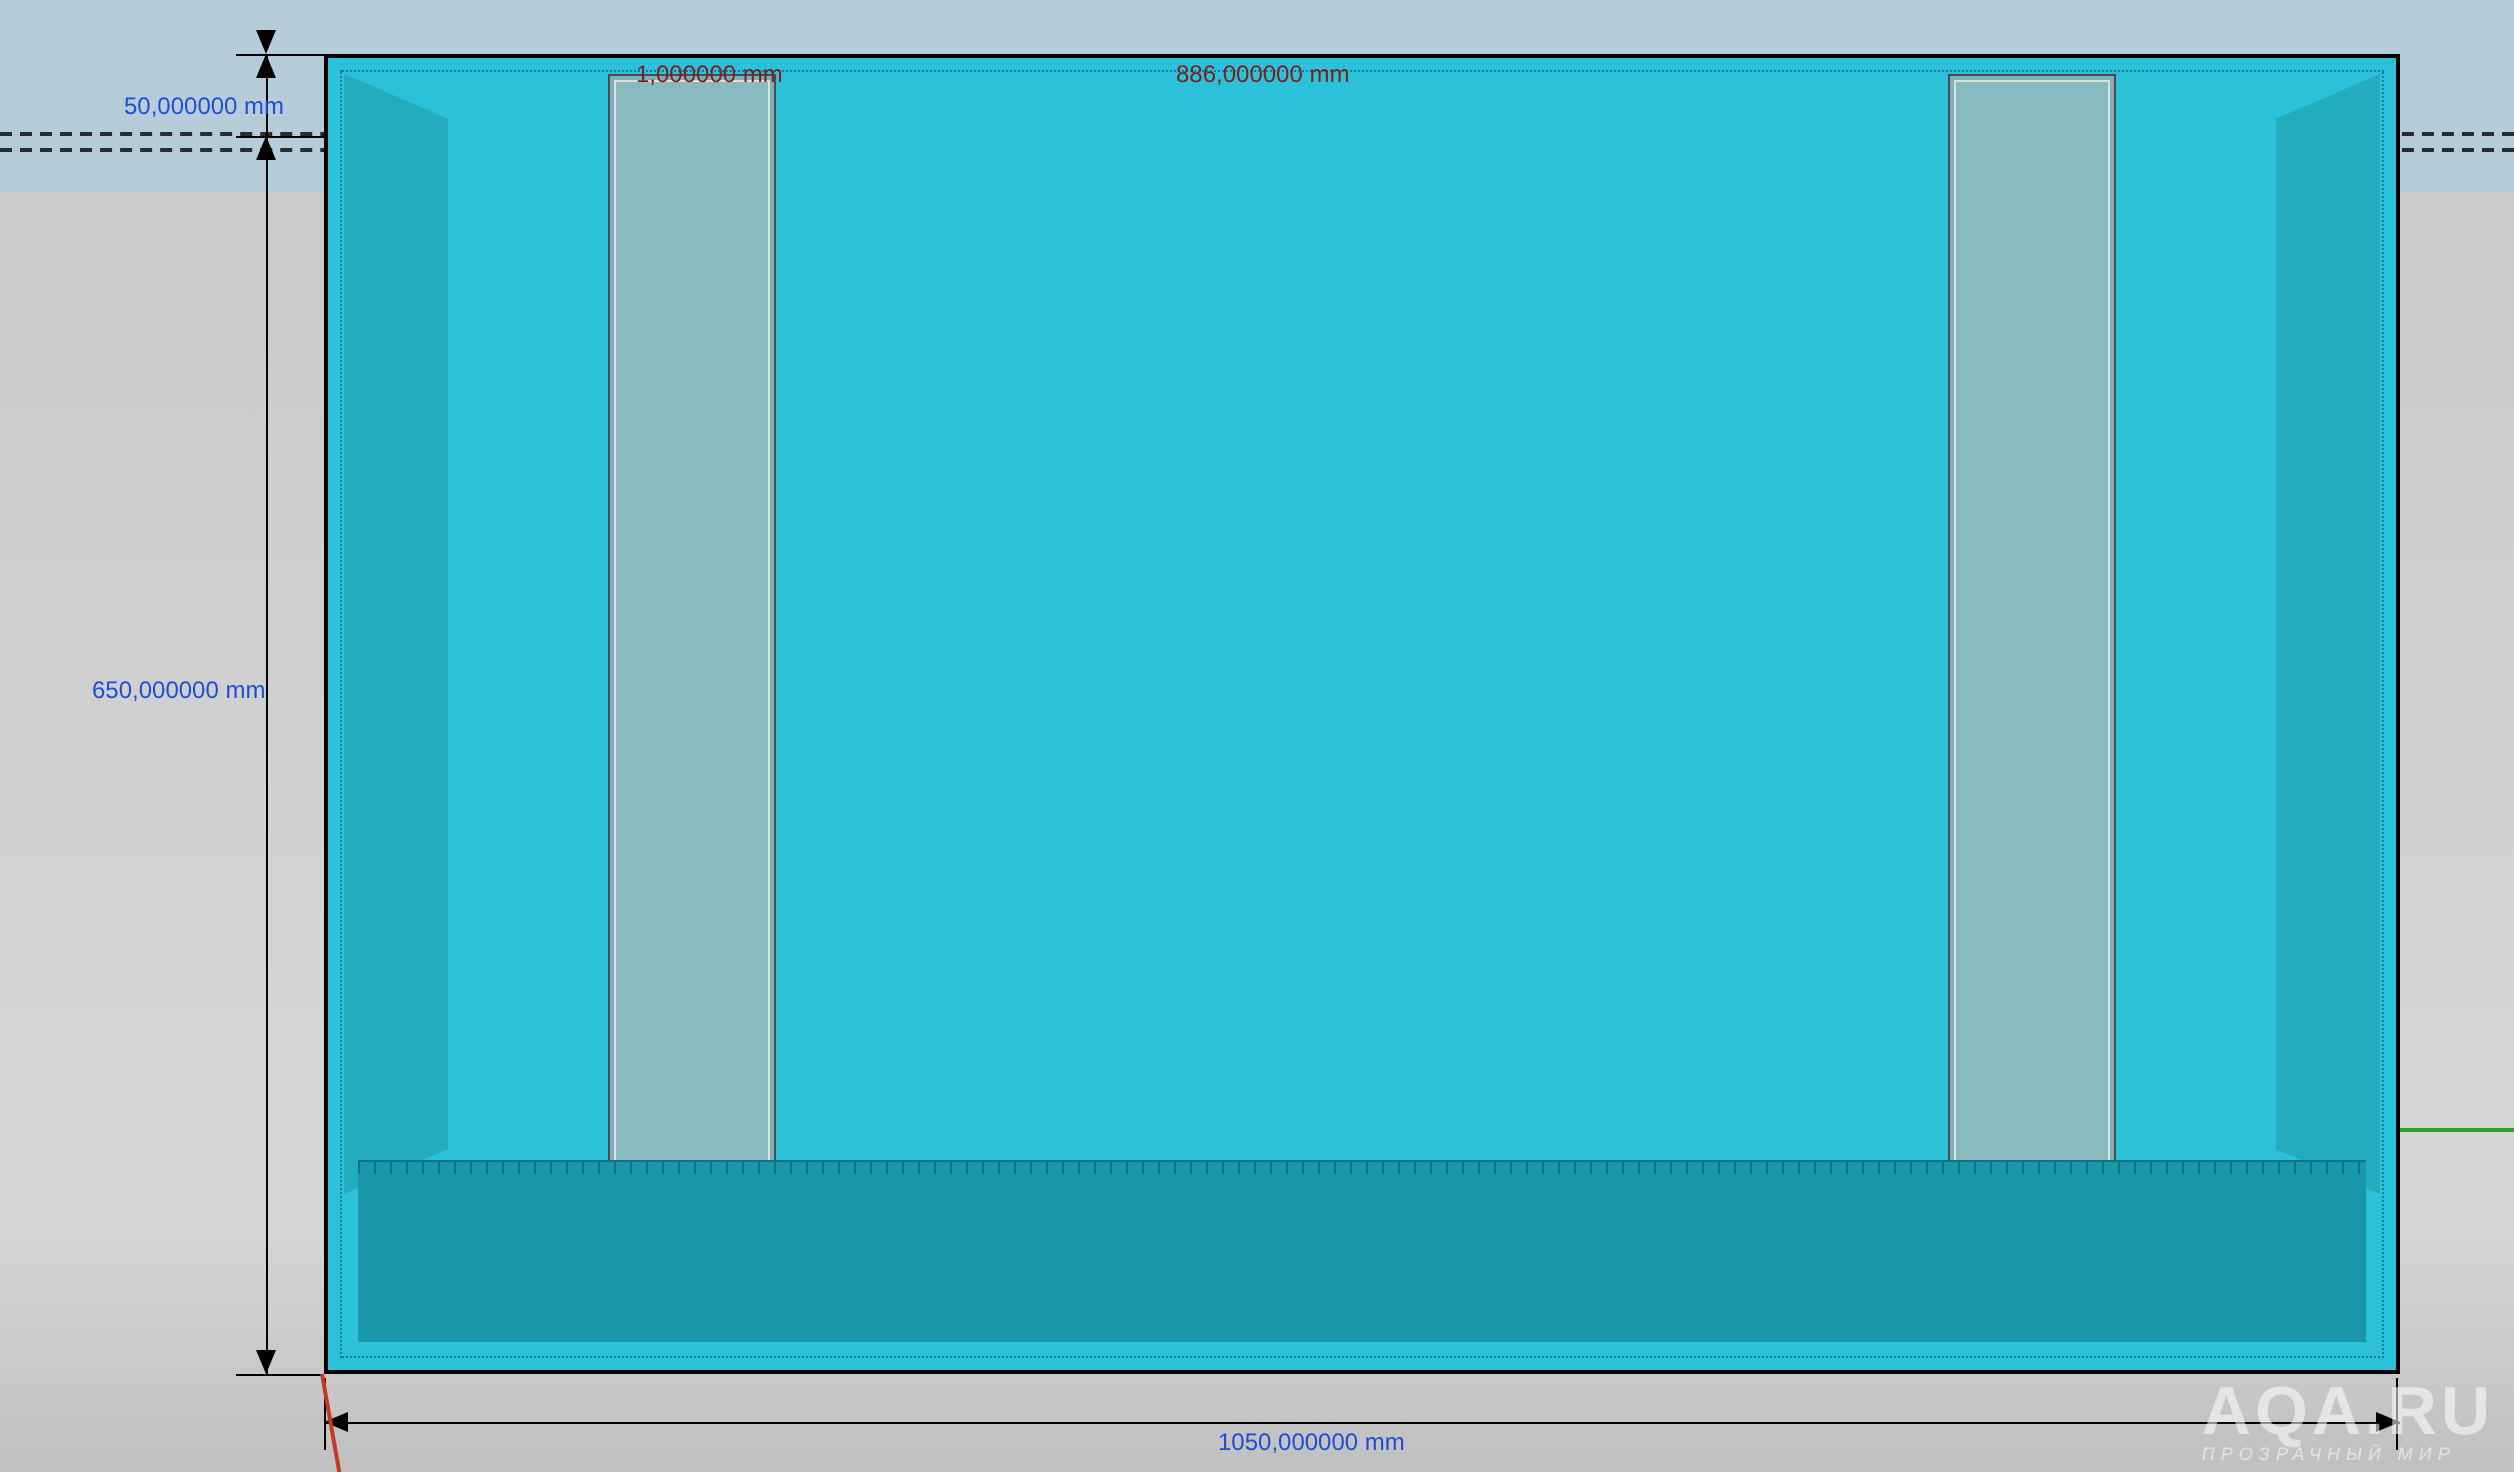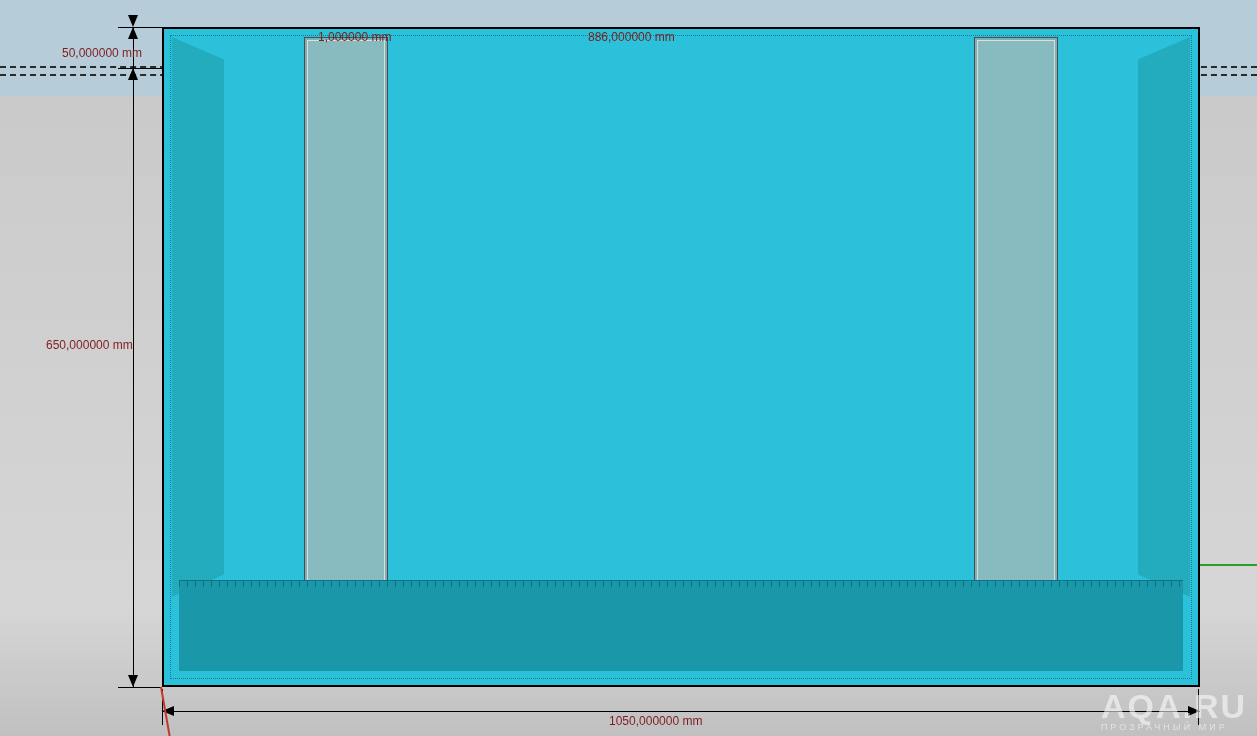--- a/index.html
+++ b/index.html
@@ -20,30 +20,30 @@
   .brace-right{right:140px;}
   .brace-right::after{right:0;left:-30px;transform:skewX(35deg);}
   .arrow-up, .arrow-down{position:absolute;left:-6px;width:0;height:0;border-left:5px solid transparent;border-right:5px solid transparent;}
   .arrow-up{border-bottom:12px solid #000;}
   .arrow-down{border-top:12px solid #000;}
   .arrow-left,.arrow-right-tip{position:absolute;top:706px;width:0;height:0;border-top:5px solid transparent;border-bottom:5px solid transparent;}
   .arrow-left{border-right:12px solid #000;}
   .arrow-right-tip{border-left:12px solid #000;}
   .dim-line-v{position:absolute;left:133px;width:1px;background:#000;}
   .dim-ext-h{position:absolute;height:1px;background:#000;}
-  .dim-label{position:absolute;white-space:nowrap;color:#7f1d1d;}
+  .dim-label{position:absolute;white-space:nowrap;color:#1d4ed8;}
   .dotted-h{position:absolute;left:0;width:100%;height:0;border-top:2px dashed #2a2a2a;}
   .bottom-dim-line{position:absolute;top:711px;height:1px;background:#000;}
   .tick-v{position:absolute;width:1px;background:#000;}
   .axis-red{position:absolute;left:160px;top:687px;width:2px;height:80px;background:#c0392b;transform-origin:top;transform:rotate(-10deg);}
   .axis-green-right{position:absolute;left:1200px;top:564px;width:60px;height:2px;background:#2aa02a;}
   .top-dim-label{position:absolute;white-space:nowrap;color:#7f1d1d;}
   .watermark{position:absolute;right:10px;bottom:4px;color:rgba(255,255,255,0.55);line-height:1;}
   .watermark .big{font-size:34px;font-weight:800;letter-spacing:2px;}
-  .watermark .small{font-size:9px;letter-spacing:3px;}
+  .watermark .small{font-size:9px;letter-spacing:3px;font-style:italic;}
 </style>
 </head>
 <body>
 
 <div class="viewport">
   <div class="sky"></div>
   <div class="ground-gradient"></div>
 
   <div class="dotted-h" style="top:66px"></div>
   <div class="dotted-h" style="top:74px"></div>

